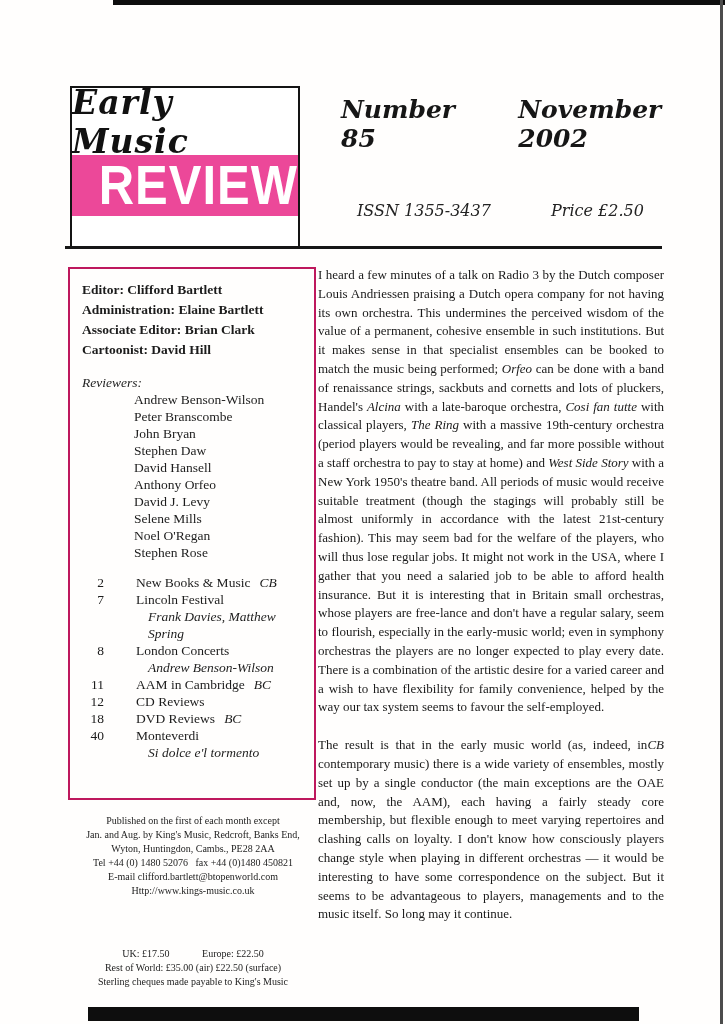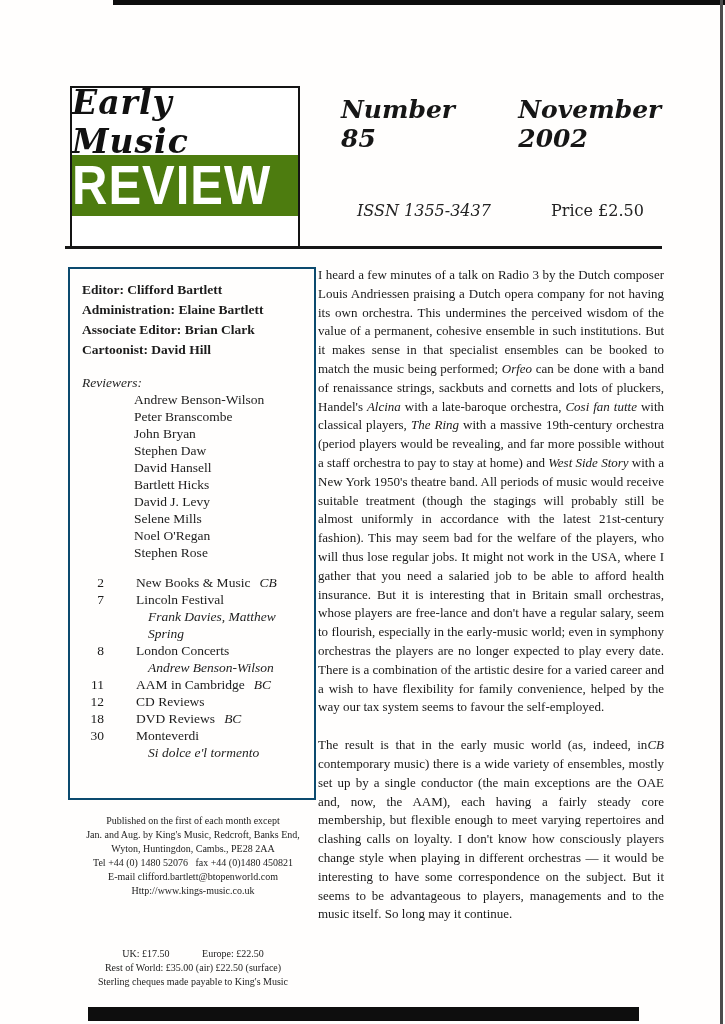--- a/index.html
+++ b/index.html
@@ -8,33 +8,33 @@
   
   .top-bar{position:absolute;left:113px;top:0;width:612px;height:5px;background:#0e0e0e;}
   .bottom-bar{position:absolute;left:88px;top:1007px;width:551px;height:14px;background:#0e0e0e;}
   .edge-line{position:absolute;left:720px;top:0;width:3px;height:1024px;background:#4c4c4c;}
   
   .masthead-box{position:absolute;left:70px;top:86px;width:230px;height:162px;
         border:2px solid #141414;box-sizing:border-box;background:#fff;}
   .masthead-title{height:67px;display:flex;align-items:center;justify-content:center;
         font-family:"DejaVu Serif",serif;font-style:italic;font-weight:600;font-size:33px;
         letter-spacing:1px;color:#111;}
-  .review-band{height:61px;background:#4d7c0f;display:flex;align-items:center;justify-content:flex-start;}
+  .review-band{height:61px;background:#ec4899;display:flex;align-items:center;justify-content:flex-end;}
   .review-band span{font-family:"Liberation Sans",sans-serif;font-weight:bold;font-size:49px;
         color:#fff;letter-spacing:1px;transform:scaleY(1.12);line-height:1;}
   .issue-line{position:absolute;left:341px;top:95px;display:flex;gap:30px;
         font-family:"DejaVu Serif",serif;font-style:italic;font-weight:700;font-size:25px;color:#161616;}
   .issn{position:absolute;left:357px;top:201px;font-family:"DejaVu Serif",serif;
         font-style:italic;font-size:16px;color:#222;}
   .price{position:absolute;left:551px;top:201px;font-family:"DejaVu Serif",serif;
-        font-size:16px;color:#222;}
+        font-style:italic;font-size:16px;color:#222;}
   .header-rule{position:absolute;left:65px;top:246px;width:597px;height:3px;background:#161616;}
   
   .info-box{position:absolute;left:68px;top:267px;width:248px;height:533px;
-        border:2px solid #0c4a6e;box-sizing:border-box;padding:11px 10px 0 12px;}
+        border:2px solid #be185d;box-sizing:border-box;padding:11px 10px 0 12px;}
   .staff div{font-weight:bold;font-size:13.5px;line-height:20px;}
   .reviewers-label{font-style:italic;font-size:13.5px;margin-top:14px;line-height:17px;}
   .reviewers div{font-size:13.5px;line-height:17px;padding-left:52px;}
   .toc{margin-top:13px;}
   .toc-row{display:flex;font-size:13.5px;line-height:17px;}
   .toc-page{width:22px;text-align:right;margin-right:32px;flex:none;}
   .toc-suffix{font-style:italic;margin-left:9px;}
   .toc-author{font-size:13.5px;line-height:17px;font-style:italic;padding-left:66px;}
   .pub{margin-top:11px;text-align:center;font-size:10px;line-height:14px;color:#222;}
   .pub div{white-space:pre-wrap;}
@@ -79,21 +79,21 @@
       </div>
 
     <div class="reviewers-label">Reviewers:</div>
     <div class="reviewers">
 
     <div>Andrew Benson-Wilson</div>
         <div>Peter Branscombe</div>
         <div>John Bryan</div>
         <div>Stephen Daw</div>
         <div>David Hansell</div>
-        <div>Bartlett Hicks</div>
+        <div>Anthony Orfeo</div>
         <div>David J. Levy</div>
         <div>Selene Mills</div>
         <div>Noel O'Regan</div>
         <div>Stephen Rose</div>
       </div>
 
     <div class="toc">
 
         <div class="toc-row">
           <span class="toc-page">2</span>
@@ -121,21 +121,21 @@
           <span class="toc-page">12</span>
           <span class="toc-title"><span>CD Reviews</span></span>
         </div>
 
         <div class="toc-row">
           <span class="toc-page">18</span>
           <span class="toc-title"><span>DVD Reviews</span><span class="toc-suffix">BC</span></span>
         </div>
 
         <div class="toc-row">
-          <span class="toc-page">30</span>
+          <span class="toc-page">40</span>
           <span class="toc-title"><span>Monteverdi</span></span>
         </div>
         <div class="toc-author">Si dolce e'l tormento</div>
       </div>
 
     <div class="pub">
       <div class="pub-block">
         
       <div>Published on the first of each month except</div><div>Jan. and Aug. by King's Music, Redcroft, Banks End,</div><div>Wyton, Huntingdon, Cambs., PE28 2AA</div><div>Tel +44 (0) 1480 52076   fax +44 (0)1480 450821</div><div>E-mail clifford.bartlett@btopenworld.com</div><div>Http://www.kings-music.co.uk</div></div>
       <div class="pub-block">

